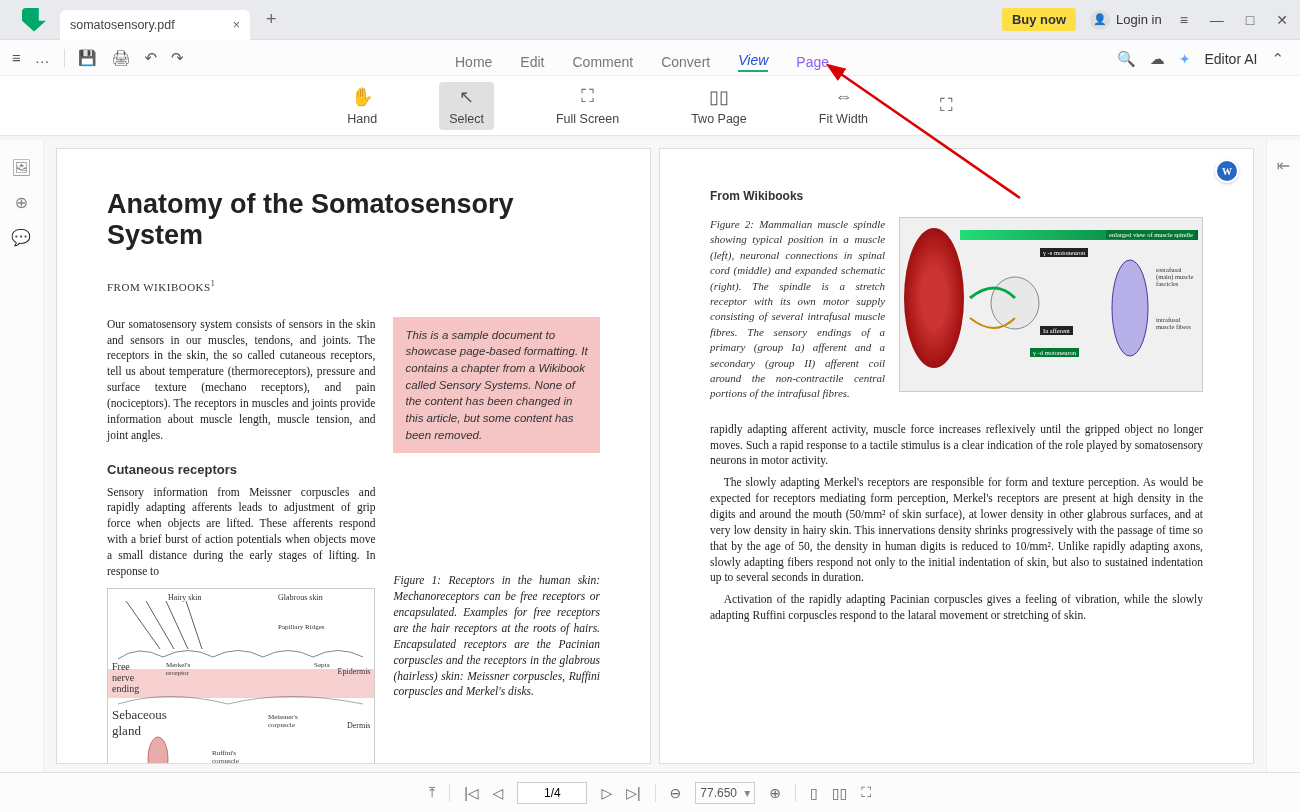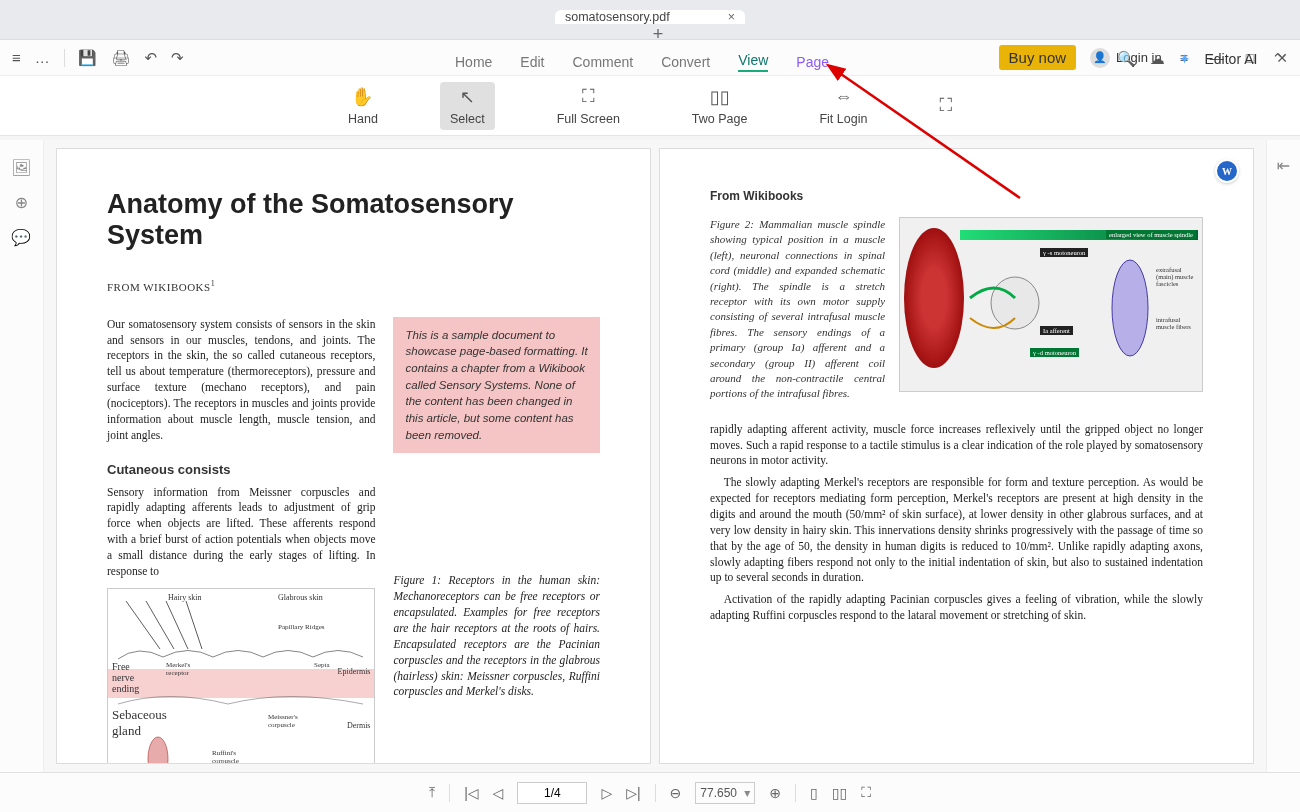--- a/index.html
+++ b/index.html
@@ -1,38 +1,38 @@
 <!DOCTYPE html>
 <html><head>
 <meta charset="utf-8">
 <style>
 * { margin: 0; padding: 0; box-sizing: border-box; }
 body { font-family: 'Segoe UI', Arial, sans-serif; font-size: 13px; color: #333; background: #f5f5f5; width: 1300px; height: 812px; overflow: hidden; position: relative; }
 
 
-.titlebar { height: 40px; background: #e8eaed; display: flex; align-items: center; padding: 0 8px; border-bottom: 1px solid #ddd; flex-direction: column; }
+.titlebar { height: 40px; background: #e8eaed; display: flex; align-items: center; padding: 0 8px; border-bottom: 1px solid #ddd; }
 .logo { width: 24px; height: 24px; background: #00a86b; margin: 0 14px; border-radius: 4px; clip-path: polygon(0 0, 70% 0, 70% 55%, 100% 55%, 50% 100%, 0 55%); }
 .tab { width: 190px; height: 30px; background: #fff; border-radius: 6px 6px 0 0; display: flex; align-items: center; padding: 0 10px; margin-top: 10px; font-size: 12.5px; color: #444; }
 .tab-close { margin-left: auto; color: #666; cursor: pointer; }
 .tab-add { margin-left: 16px; color: #666; font-size: 18px; cursor: pointer; }
 .titlebar-right { margin-left: auto; display: flex; align-items: center; gap: 14px; }
-.buy { background: #eab308; padding: 4px 10px; border-radius: 3px; font-weight: 400; font-size: 15px; cursor: pointer; }
+.buy { background: #fde047; padding: 4px 10px; border-radius: 3px; font-weight: 700; font-size: 13px; cursor: pointer; }
 .avatar-circle { width: 20px; height: 20px; border-radius: 50%; background: #ddd; display: inline-flex; align-items: center; justify-content: center; color: #999; font-size: 11px; }
 .login { display: flex; align-items: center; gap: 6px; cursor: pointer; }
 .win-btn { font-size: 14px; color: #555; cursor: pointer; padding: 0 4px; }
 
 
 .toolbar1 { height: 36px; background: #fcfcfc; display: flex; align-items: center; padding: 0 12px; gap: 14px; border-bottom: 1px solid #eee; }
 .tb-icon { color: #555; font-size: 15px; cursor: pointer; }
 .divider-v { width: 1px; height: 18px; background: #ddd; }
 
 
 .menurow { position: absolute; top: 44px; left: 0; right: 16px; height: 36px; display: flex; align-items: center; justify-content: center; gap: 28px; font-size: 14px; color: #777; pointer-events: none; }
 .menurow span { pointer-events: auto; cursor: pointer; }
-.menurow .active { color: #0f766e; border-bottom: 2px solid #1aab7a; padding-bottom: 2px; }
+.menurow .active { color: #1d4ed8; border-bottom: 2px solid #1aab7a; padding-bottom: 2px; font-style: italic; }
 .menu-right { position: absolute; top: 50px; right: 16px; display: flex; align-items: center; gap: 14px; }
 .editor-ai { font-size: 14px; color: #333; cursor: pointer; }
 .sparkle { color: #5aa9ff; font-size: 14px; }
 
 
 .ribbon { height: 60px; background: #fff; display: flex; align-items: center; justify-content: center; gap: 52px; border-bottom: 1px solid #e5e5e5; }
 .ribbon-btn { display: flex; flex-direction: column; align-items: center; gap: 4px; font-size: 12.5px; color: #444; cursor: pointer; padding: 4px 10px; position: relative; }
 .ribbon-btn.selected { background: #e0e0e0; border-radius: 4px; }
 .ribbon-ico { font-size: 18px; color: #555; height: 22px; display: flex; align-items: center; }
 
@@ -138,21 +138,21 @@
   <div class="ribbon-btn">
     <span class="ribbon-ico">⛶</span>
     <span>Full Screen</span>
   </div>
   <div class="ribbon-btn">
     <span class="ribbon-ico">▯▯</span>
     <span>Two Page</span>
   </div>
   <div class="ribbon-btn">
     <span class="ribbon-ico">⇔</span>
-    <span>Fit Login</span>
+    <span>Fit Width</span>
   </div>
   <div class="ribbon-btn" style="color:#aaa">
     <span class="ribbon-ico">⛶</span>
   </div>
 </div>
 
 <svg class="arrow-svg">
   <defs>
       <marker id="ah" markerWidth="10" markerHeight="10" refX="2" refY="3" orient="auto">
         <path d="M0,0 L0,6 L8,3 z" fill="#d00"></path>
@@ -172,21 +172,21 @@
 </div>
 
 <div class="docarea">
 
   <div class="page">
     <h1>Anatomy of the Somatosensory System</h1>
     <div class="src"><span>FROM WIKIBOOKS</span><sup>1</sup></div>
     <div class="cols">
       <div class="col1">
         <p>Our somatosensory system consists of sensors in the skin and sensors in our muscles, tendons, and joints. The receptors in the skin, the so called cutaneous receptors, tell us about temperature (thermoreceptors), pressure and surface texture (mechano receptors), and pain (nociceptors). The receptors in muscles and joints provide information about muscle length, muscle tension, and joint angles.</p>
-        <div class="sect">Cutaneous consists</div>
+        <div class="sect">Cutaneous receptors</div>
         <p>Sensory information from Meissner corpuscles and rapidly adapting afferents leads to adjustment of grip force when objects are lifted. These afferents respond with a brief burst of action potentials when objects move a small distance during the early stages of lifting. In response to</p>
         <div class="skin-diagram">
           <span style="position:absolute;top:4px;left:60px;font-size:8px">Hairy skin</span>
           <span style="position:absolute;top:4px;left:170px;font-size:8px">Glabrous skin</span>
           <span style="position:absolute;top:34px;left:170px;font-size:7px">Papillary Ridges</span>
           <span style="position:absolute;top:78px;right:4px;font-size:8px">Epidermis</span>
           <span style="position:absolute;top:132px;right:4px;font-size:8px">Dermis</span>
           <span style="position:absolute;top:72px;left:4px;font-size:10px;width:38px">Free nerve ending</span>
           <span style="position:absolute;top:72px;left:58px;font-size:7px;width:38px">Merkel's receptor</span>
           <span style="position:absolute;top:124px;left:160px;font-size:7px;width:44px">Meissner's corpuscle</span>

